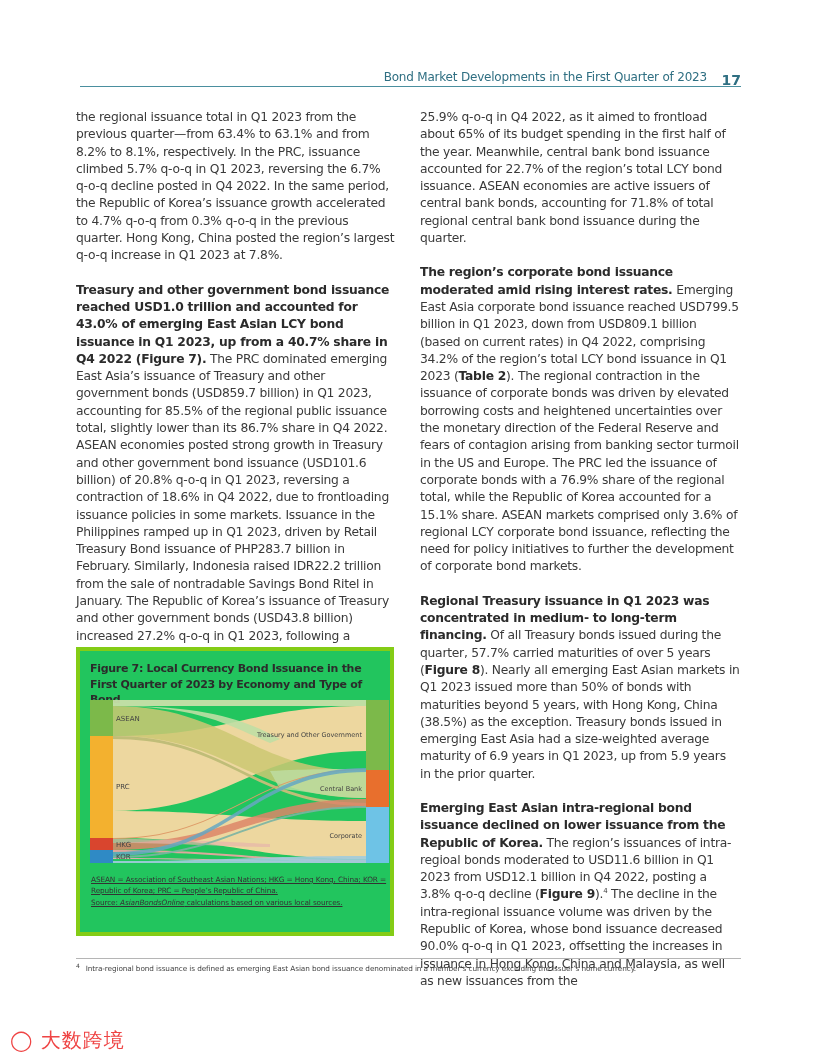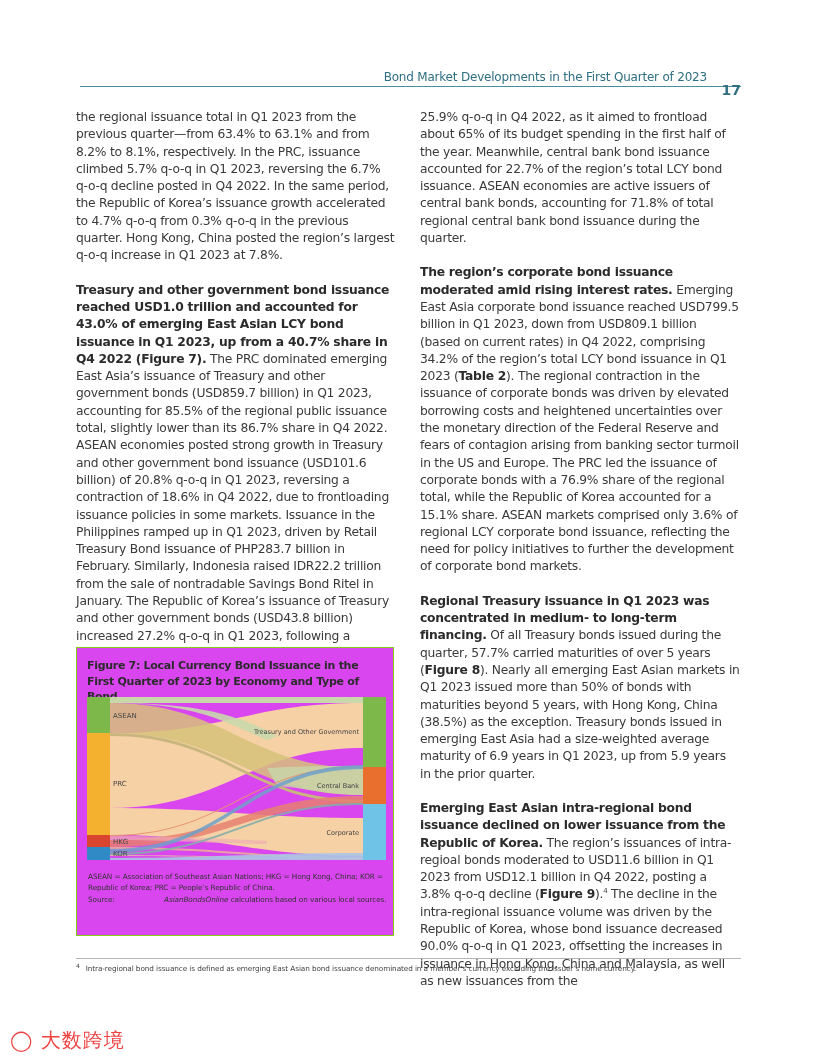--- a/index.html
+++ b/index.html
@@ -2,42 +2,42 @@
 <html><head>
 <meta charset="utf-8">
 <style>
   html, body { margin: 0; padding: 0; background: #ffffff; }
   body { width: 816px; height: 1056px; position: relative; overflow: hidden;
          font-family: "DejaVu Sans", sans-serif; color: #333; }
   .running-head { position: absolute; left: 80px; top: 66px; width: 661px; height: 20px;
          border-bottom: 1px solid #4a8f9f; }
   .running-head .title { position: absolute; right: 34px; top: 4px; font-size: 12px;
          color: #2f6f82; letter-spacing: -0.2px; }
-  .running-head .pageno { position: absolute; right: 0; top: 16px; font-size: 14px;
+  .running-head .pageno { position: absolute; right: 0; top: 6px; font-size: 14px;
          font-weight: bold; color: #2f6f82; }
   .col { position: absolute; top: 109px; width: 320px; font-size: 12.3px; line-height: 17.3px;
          color: #3a3a3a; letter-spacing: -0.25px; }
   .col.left { left: 76px; }
   .col.right { left: 420px; }
   .col p { margin: 0 0 17px 0; }
   .col p.tight { margin-bottom: 0; }
   b { color: #2b2b2b; }
   .section-head { font-size: 17.5px; font-weight: bold; color: #4a4a4a; margin: 6px 0 18px 0;
          letter-spacing: -0.4px; line-height: 22px; }
   sup { font-size: 7px; vertical-align: super; line-height: 0; }
 
   .figure { position: absolute; left: 76px; top: 647px; width: 318px; height: 289px;
-         border: 1px solid #84cc16; box-sizing: border-box; background: #d946ef; }
+         border: 4px solid #84cc16; box-sizing: border-box; background: #22c55e; }
   .figure .fig-title { position: absolute; left: 10px; top: 10px; width: 300px;
          font-size: 11px; line-height: 15.5px; font-weight: bold; color: #2b2b2b; letter-spacing: -0.3px; }
   .figure svg { position: absolute; left: 0; top: 0; }
   .fig-notes { position: absolute; left: 11px; top: 224px; width: 300px; font-size: 7.3px;
-         line-height: 10.5px; color: #333; letter-spacing: -0.1px; }
+         line-height: 10.5px; color: #333; letter-spacing: -0.1px; text-decoration: underline; }
   .fig-notes div { margin-bottom: 2px; }
-  .fig-notes i { font-style: italic; margin-left: 47px; }
+  .fig-notes i { font-style: italic; }
 
   .footnote-rule { position: absolute; left: 76px; top: 958px; width: 665px; height: 1px; background: #b5b5b5; }
   .footnote { position: absolute; left: 76px; top: 964px; font-size: 7.3px; color: #444; letter-spacing: -0.1px; }
   .footnote sup { font-size: 6px; margin-right: 6px; }
 
   .watermark { position: absolute; left: 10px; top: 1027px; font-size: 20px; color: #ef4444;
          letter-spacing: 1px; text-align: center; }
 </style>
 </head>
 <body>

